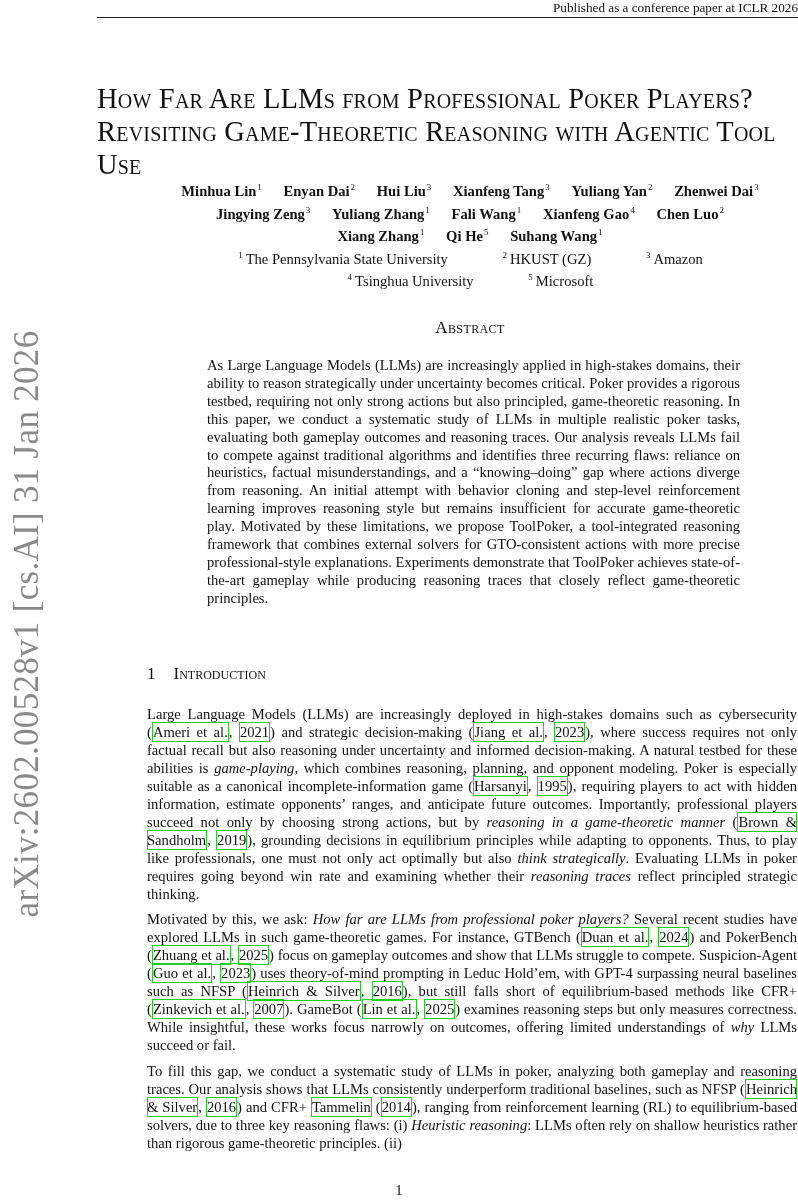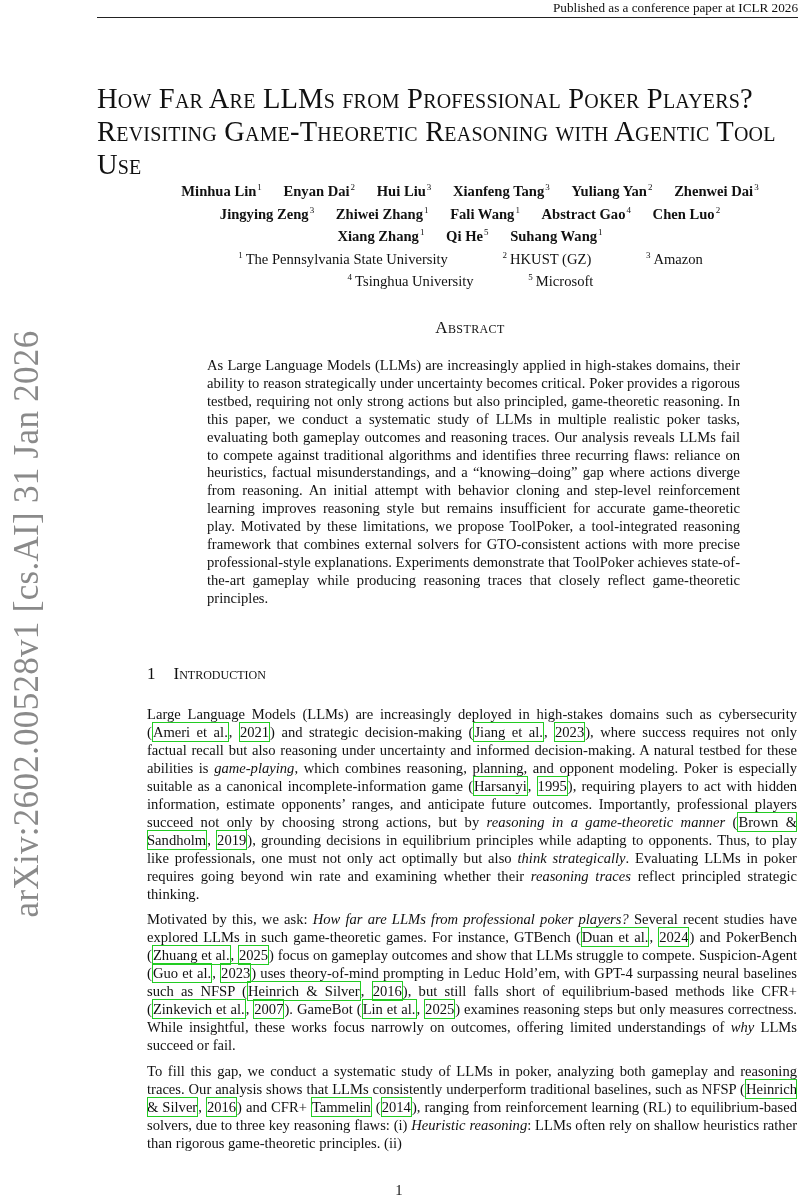--- a/index.html
+++ b/index.html
@@ -47,23 +47,23 @@
     <div>
       <span class="n"><span>Minhua Lin</span><sup>1</sup></span>
       <span class="n"><span>Enyan Dai</span><sup>2</sup></span>
       <span class="n"><span>Hui Liu</span><sup>3</sup></span>
       <span class="n"><span>Xianfeng Tang</span><sup>3</sup></span>
       <span class="n"><span>Yuliang Yan</span><sup>2</sup></span>
       <span class="n"><span>Zhenwei Dai</span><sup>3</sup></span>
     </div>
     <div>
       <span class="n"><span>Jingying Zeng</span><sup>3</sup></span>
-      <span class="n"><span>Zhiwei Zhang</span><sup>1</sup></span>
+      <span class="n"><span>Yuliang Zhang</span><sup>1</sup></span>
       <span class="n"><span>Fali Wang</span><sup>1</sup></span>
-      <span class="n"><span>Abstract Gao</span><sup>4</sup></span>
+      <span class="n"><span>Xianfeng Gao</span><sup>4</sup></span>
       <span class="n"><span>Chen Luo</span><sup>2</sup></span>
     </div>
     <div>
       <span class="n"><span>Xiang Zhang</span><sup>1</sup></span>
       <span class="n"><span>Qi He</span><sup>5</sup></span>
       <span class="n"><span>Suhang Wang</span><sup>1</sup></span>
     </div>
   </div>
   <div class="affil">
     <div>

